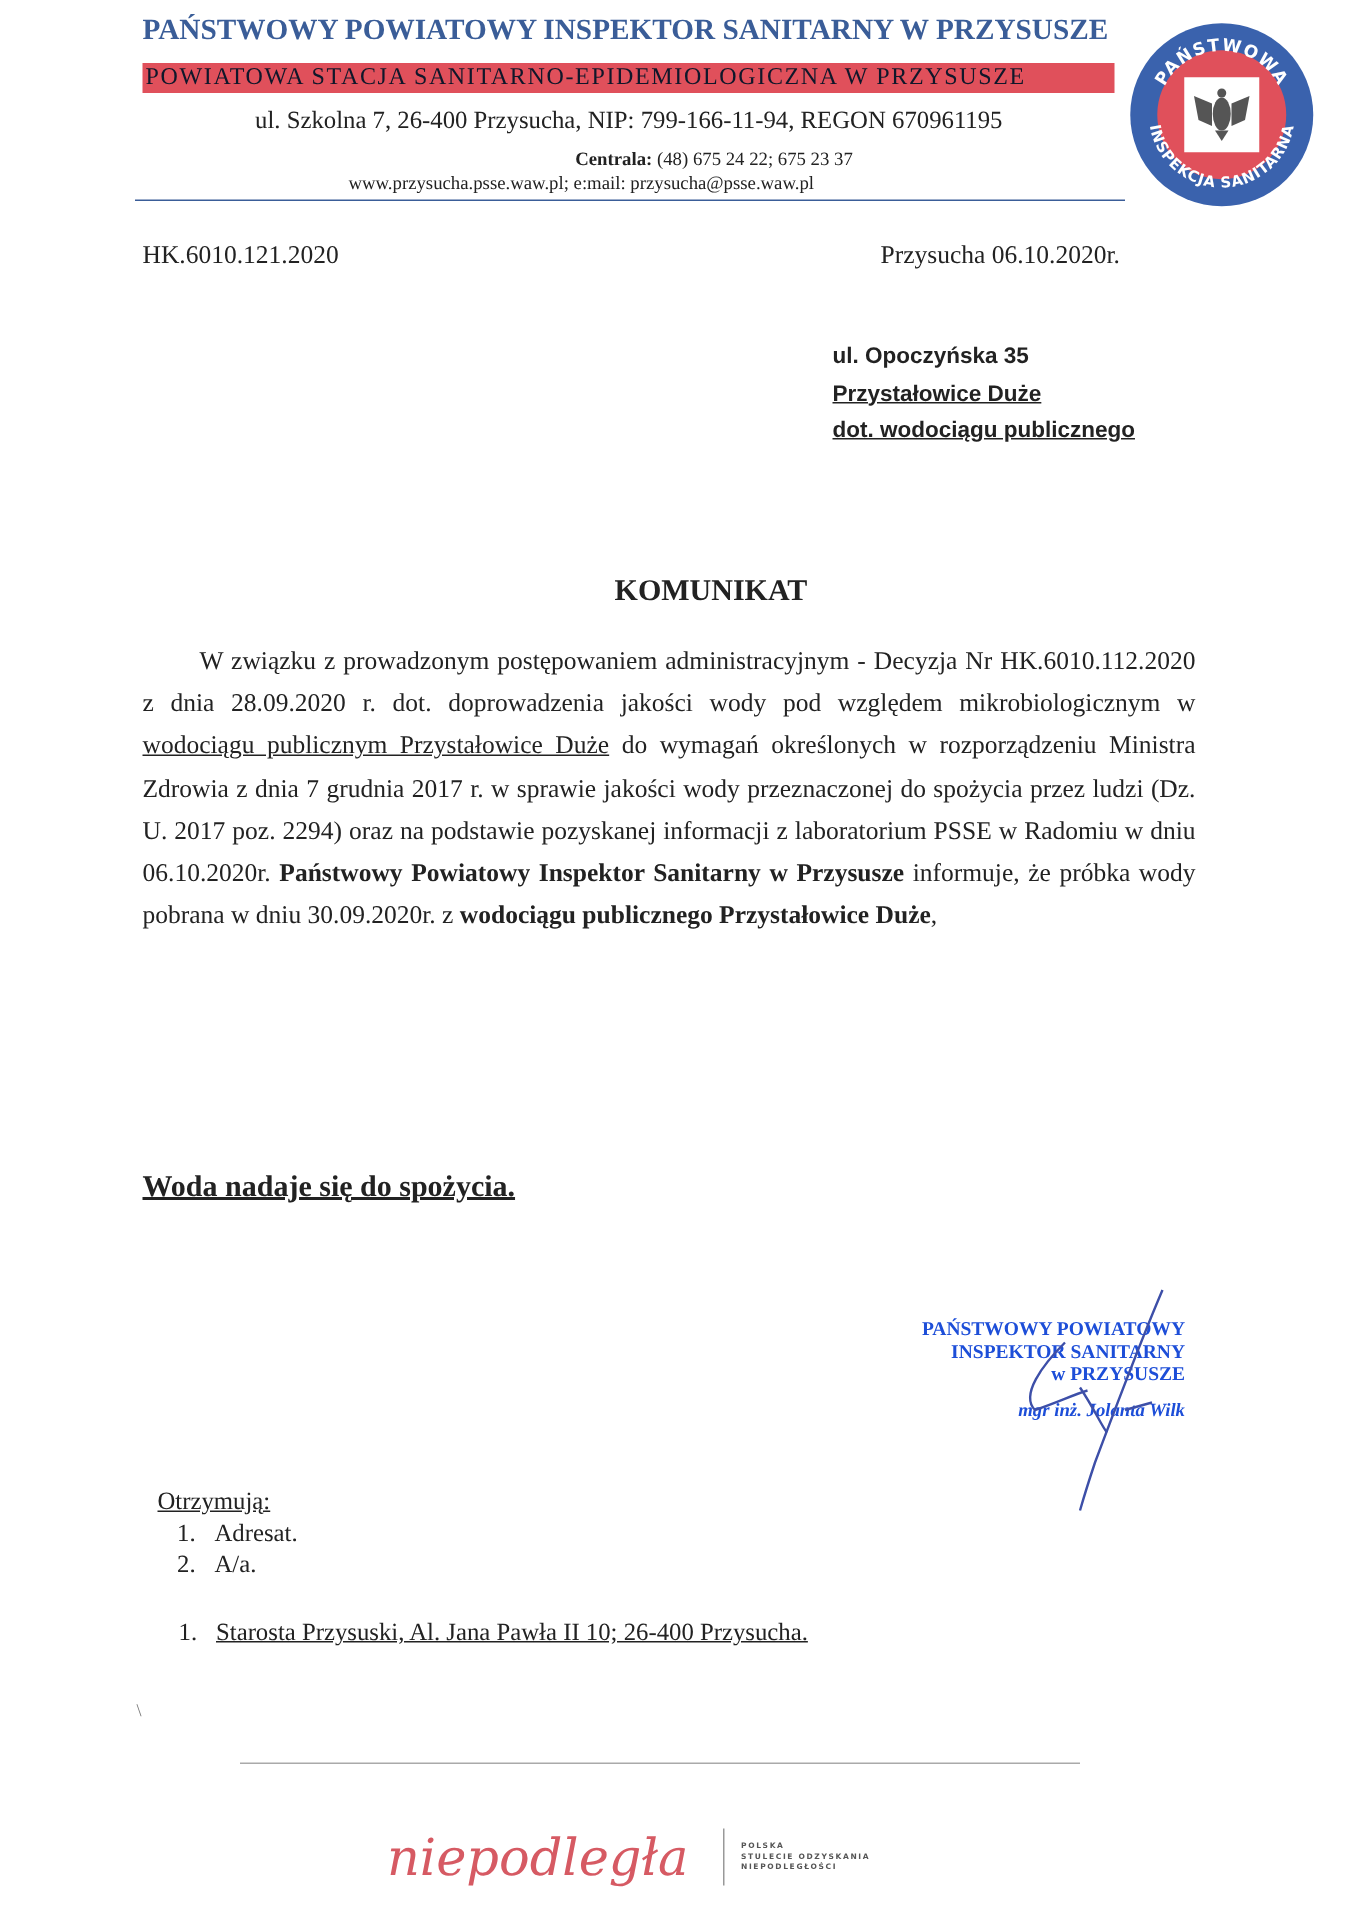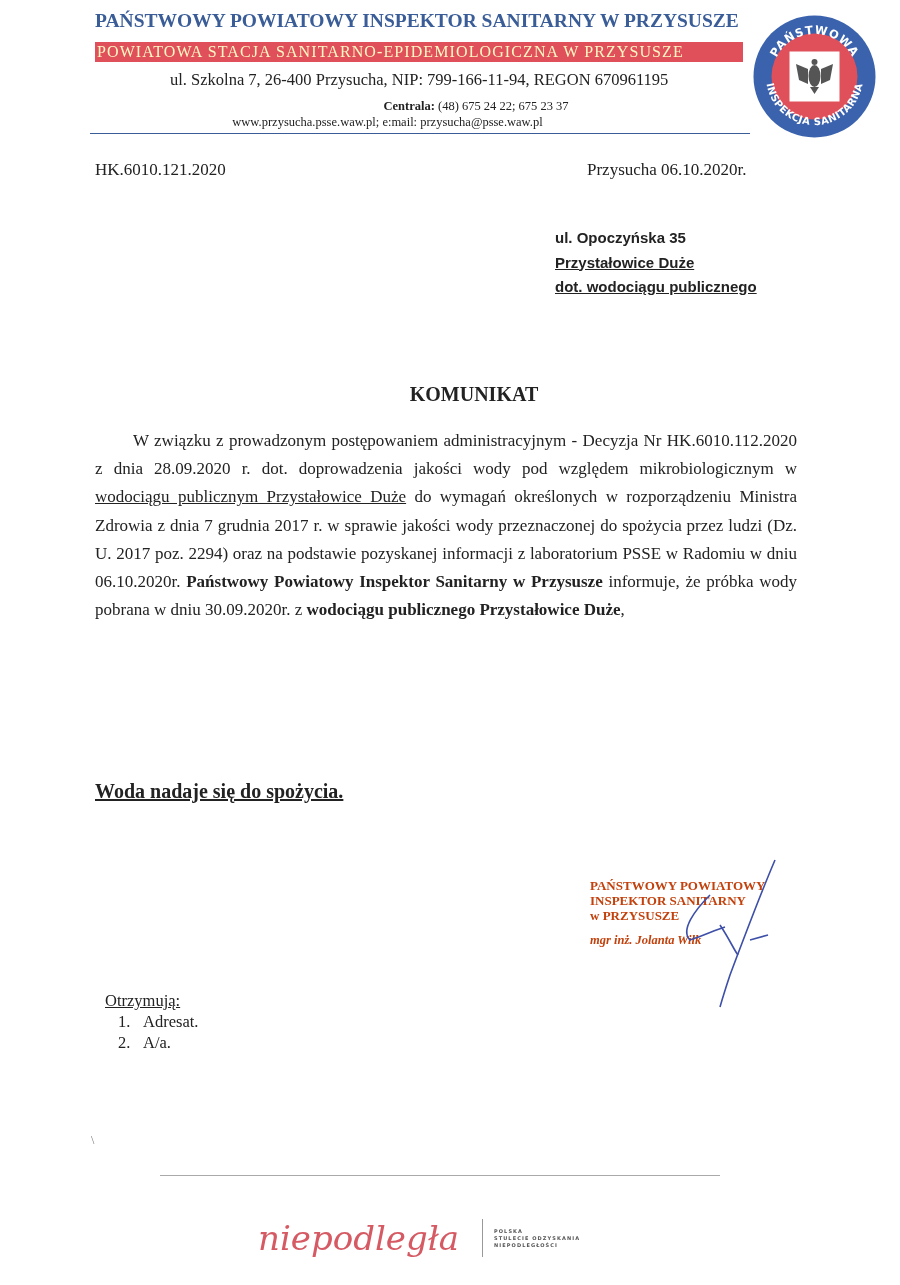--- a/index.html
+++ b/index.html
@@ -1,35 +1,35 @@
 <!DOCTYPE html>
 <html><head>
 <meta charset="utf-8">
 <style>
   html, body { margin:0; padding:0; background:#fff; }
   body { width:900px; height:1285px; position:relative; overflow:hidden; font-family:"Liberation Serif", serif; color:#222; }
   .abs { position:absolute; }
   .hdr-title { left:95px; top:10px; width:650px; font-weight:bold; font-size:19.5px; color:#3a5d98; white-space:nowrap; }
-  .hdr-band { left:95px; top:42px; width:646px; height:20px; background:#e0505b; color:#fef9c3; font-size:16px; letter-spacing:1.1px; line-height:20px; white-space:nowrap; overflow:hidden; padding-left:2px; }
+  .hdr-band { left:95px; top:42px; width:646px; height:20px; background:#e0505b; color:#0f172a; font-size:16px; letter-spacing:1.1px; line-height:20px; white-space:nowrap; overflow:hidden; padding-left:2px; }
   .hdr-addr { left:170px; top:70px; font-size:16.5px; white-space:nowrap; }
   .hdr-centrala { left:0; width:900px; top:99px; font-size:12.5px; text-align:center; padding-left:52px; box-sizing:border-box; }
   .hdr-web { left:0; width:735px; top:115px; font-size:12.5px; text-align:center; padding-left:40px; box-sizing:border-box; }
   .hdr-line { left:90px; top:133px; width:660px; height:1px; background:#3a5d98; }
   .logo { left:752px; top:14px; width:125px; height:125px; }
   .ref { left:95px; top:160px; font-size:17px; }
   .date { left:587px; top:160px; font-size:17px; }
   .addr { left:555px; top:226px; font-family:"Liberation Sans", sans-serif; font-weight:bold; font-size:15px; line-height:24.5px; }
   .addr div { white-space:nowrap; }
   .u { text-decoration:underline; }
   .title { left:0; width:900px; text-align:center; top:383px; font-weight:bold; font-size:20px;margin-left:24px; }
   .body { left:95px; top:427px; width:702px; font-size:17px; line-height:28.2px; text-align:justify; }
   .body p { margin:0; }
   .indent { text-indent:38px; }
   .verdict { left:95px; top:780px; font-weight:bold; font-size:20px; text-decoration:underline; }
-  .stamp { left:590px; top:878px; width:200px; text-align:left; color:#c2410c; font-weight:bold; font-size:13px; line-height:15px; }
+  .stamp { left:590px; top:878px; width:200px; text-align:right; color:#1d4ed8; font-weight:bold; font-size:13px; line-height:15px; }
   .stamp .name { font-style:italic; font-size:12.5px; margin-top:10px; }
   .sig { left:650px; top:855px; width:140px; height:160px; }
   .recv { left:105px; top:990px; font-size:16.5px; line-height:21px; }
   .recv .lbl { text-decoration:underline; }
   .recv .li { padding-left:13px; }
   .recv .num { display:inline-block; width:25px; }
   .info { left:95px; top:1077px; font-size:16.5px; line-height:21px; }
   .info .lbl { text-decoration:underline; }
   .info .li { padding-left:24px; }
   .info .num { display:inline-block; width:25px; }
@@ -102,20 +102,21 @@
   <path d="M100 85 L 118 80" fill="none" stroke="#3d4fa8" stroke-width="1.6"></path>
 </svg>
 
 <div class="abs recv">
   <div class="lbl">Otrzymują:</div>
   <div class="li"><span class="num">1.</span><span>Adresat.</span></div>
   <div class="li"><span class="num">2.</span><span>A/a.</span></div>
 </div>
 
 <div class="abs info">
+  <div class="li"><span class="num">1.</span><span class="u">Starosta Przysuski, Al. Jana Pawła II 10; 26-400 Przysucha.</span></div>
 </div>
 
 <div class="abs tick">\</div>
 
 <div class="abs foot-line"></div>
 <svg class="abs foot-logo" width="215" height="60" viewBox="0 0 215 60">
   <text x="0" y="40" font-family="DejaVu Serif, serif" font-style="italic" font-size="34" fill="#d65a63">niepodległa</text>
 </svg>
 <div class="abs foot-sep"></div>
 <div class="abs foot-text">

